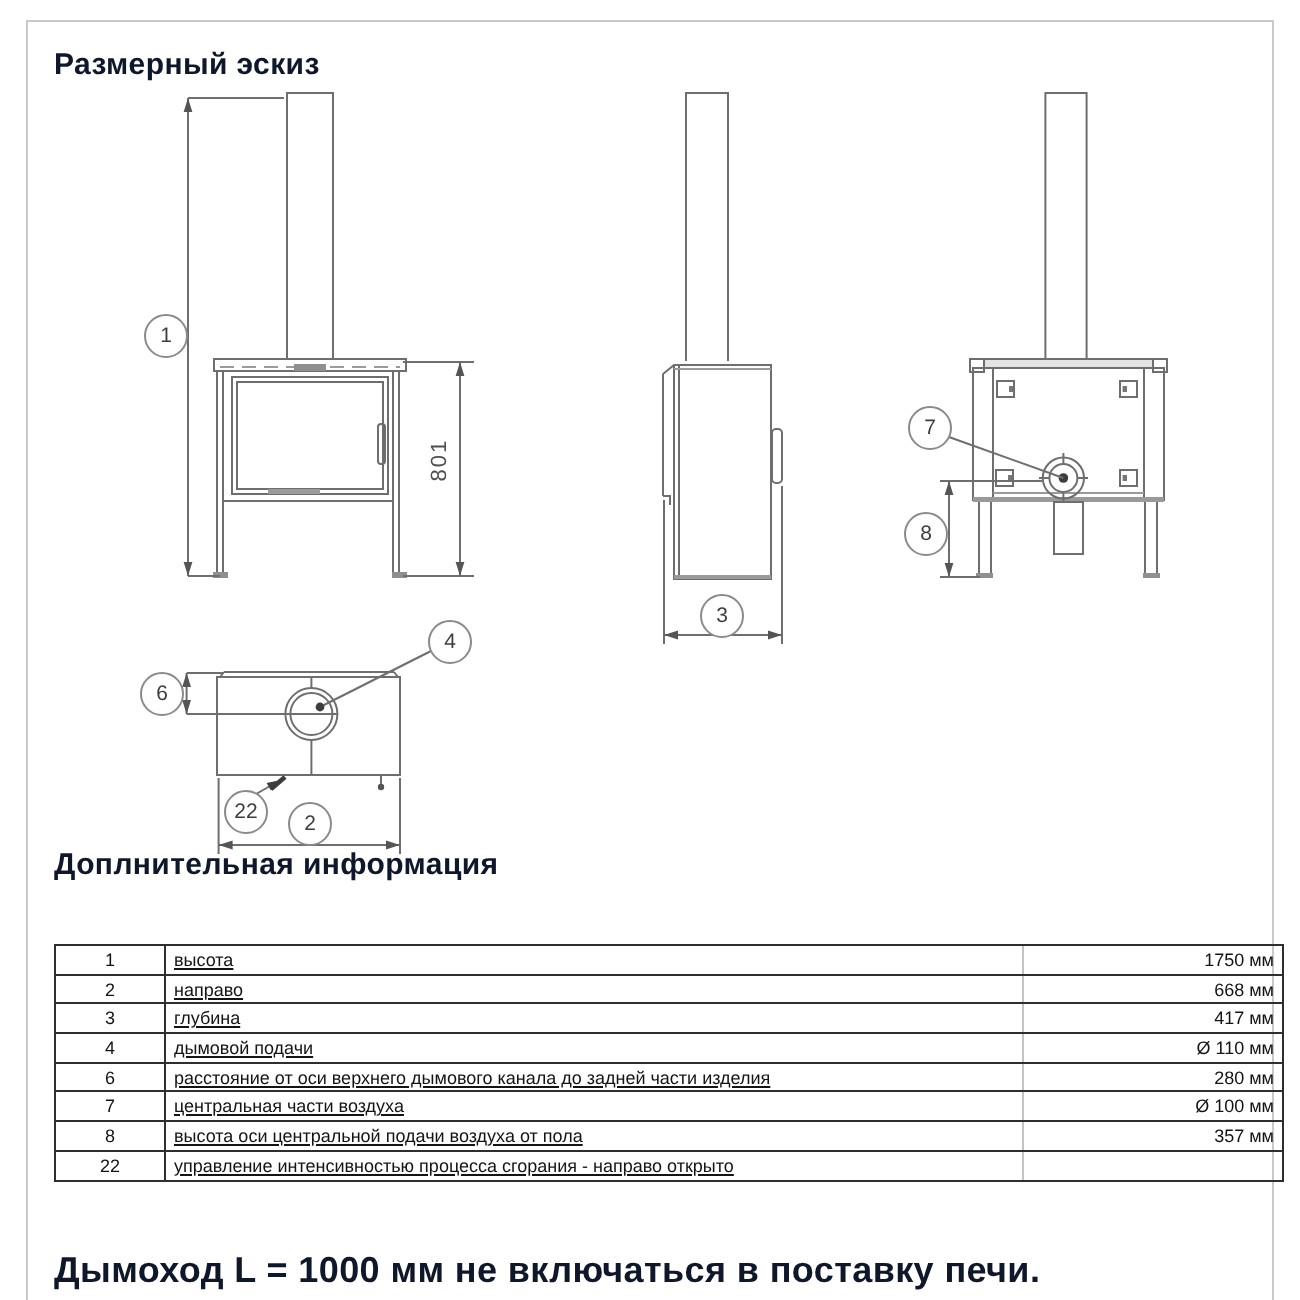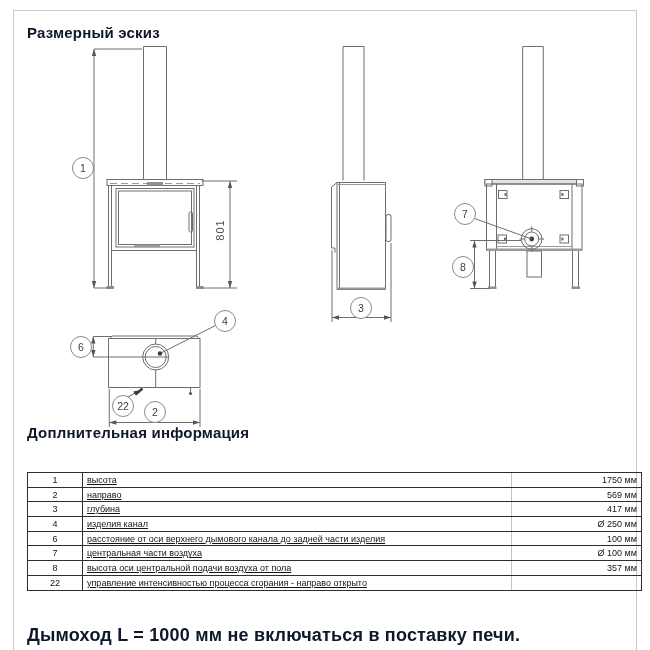--- a/index.html
+++ b/index.html
@@ -198,39 +198,39 @@
   <tbody>
   <tr>
     <td class="c-num">1</td>
     <td class="c-desc">высота</td>
     <td class="c-val">1750 мм</td>
   </tr>
 
   <tr>
     <td class="c-num">2</td>
     <td class="c-desc">направо</td>
-    <td class="c-val">569 мм</td>
+    <td class="c-val">668 мм</td>
   </tr>
 
   <tr>
     <td class="c-num">3</td>
     <td class="c-desc">глубина</td>
     <td class="c-val">417 мм</td>
   </tr>
 
   <tr>
     <td class="c-num">4</td>
-    <td class="c-desc">изделия канал</td>
-    <td class="c-val">Ø 250 мм</td>
+    <td class="c-desc">дымовой подачи</td>
+    <td class="c-val">Ø 110 мм</td>
   </tr>
 
   <tr>
     <td class="c-num">6</td>
     <td class="c-desc">расстояние от оси верхнего дымового канала до задней части изделия</td>
-    <td class="c-val">100 мм</td>
+    <td class="c-val">280 мм</td>
   </tr>
 
   <tr>
     <td class="c-num">7</td>
     <td class="c-desc">центральная части воздуха</td>
     <td class="c-val">Ø 100 мм</td>
   </tr>
 
   <tr>
     <td class="c-num">8</td>

